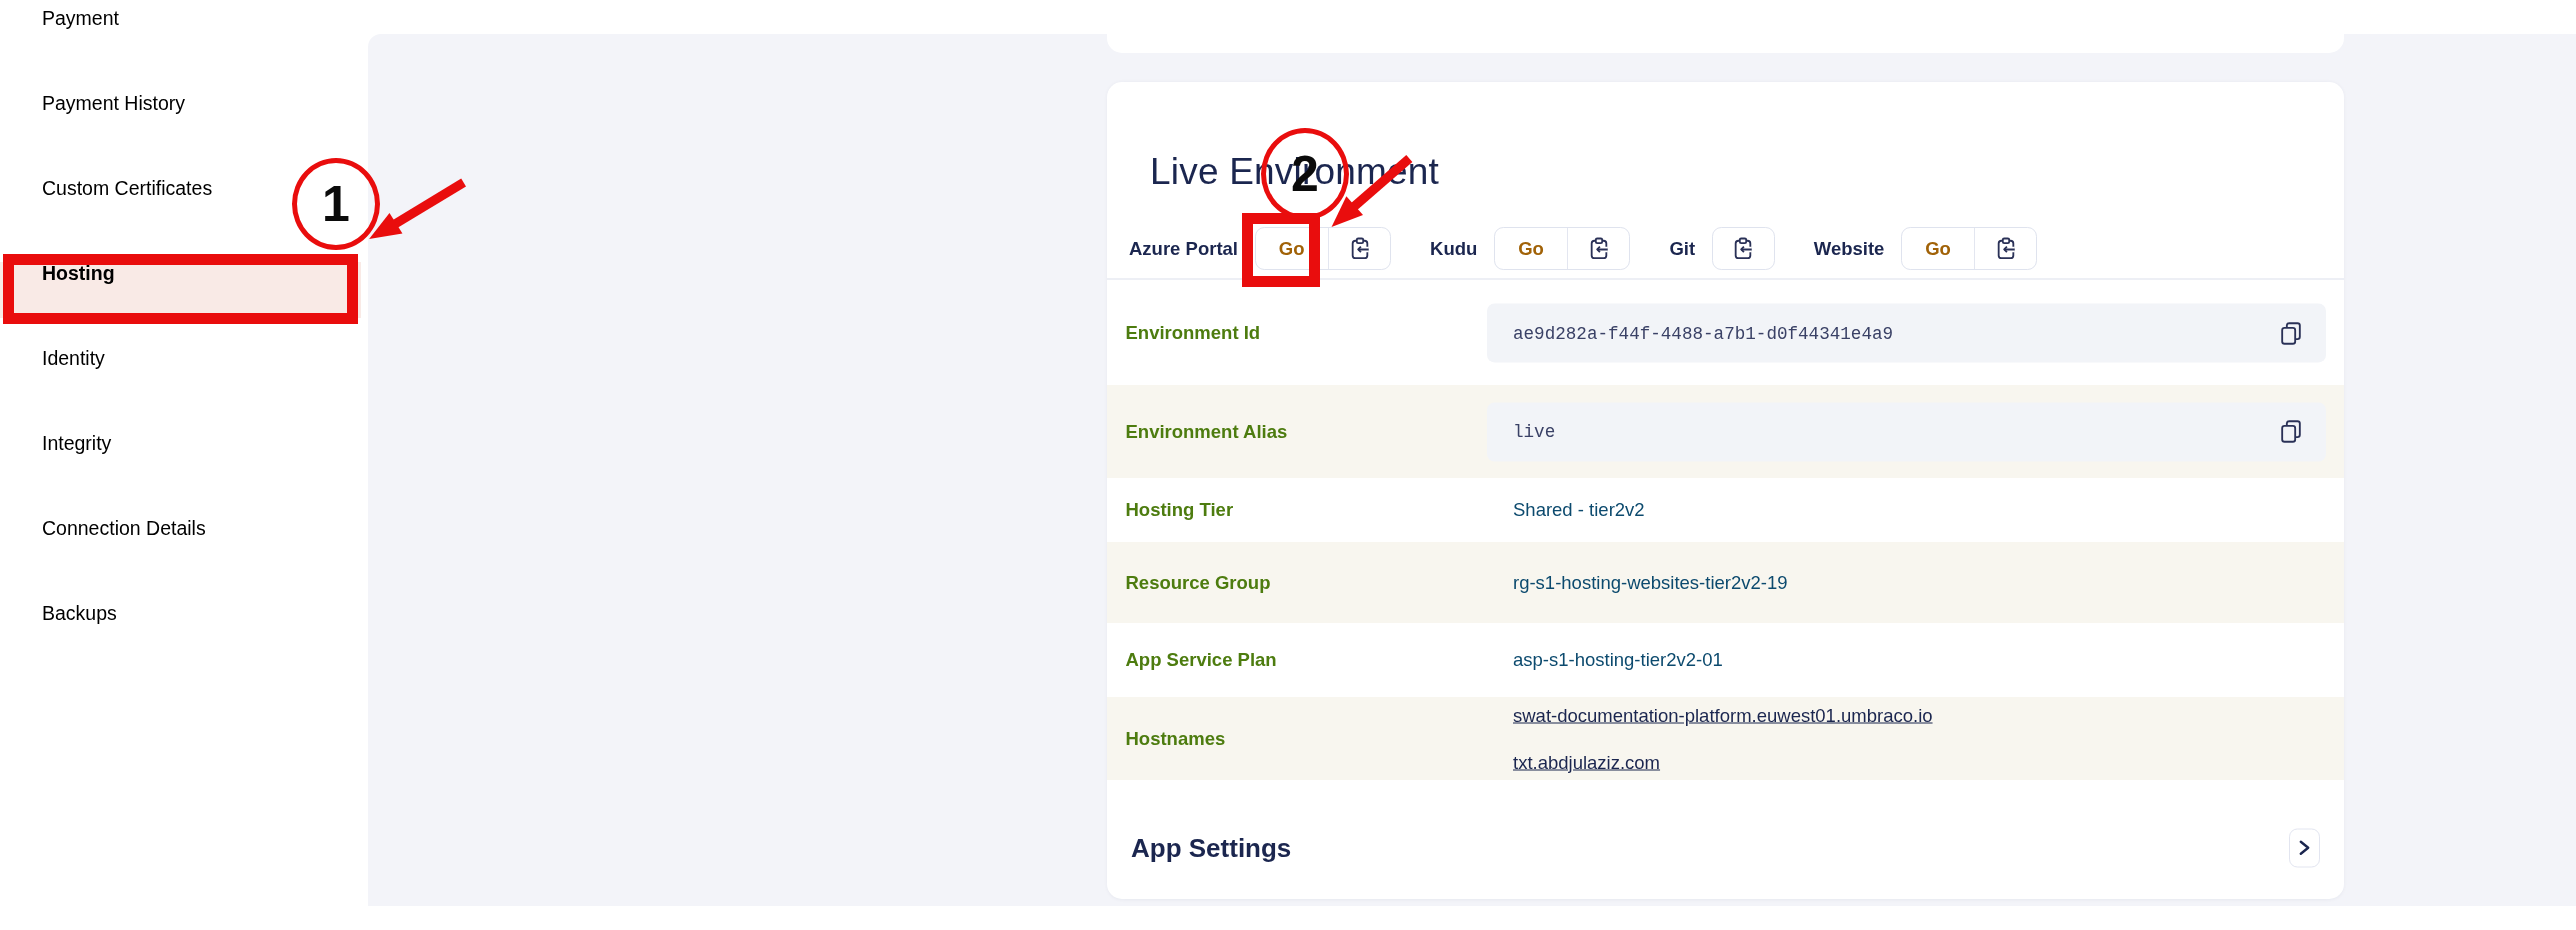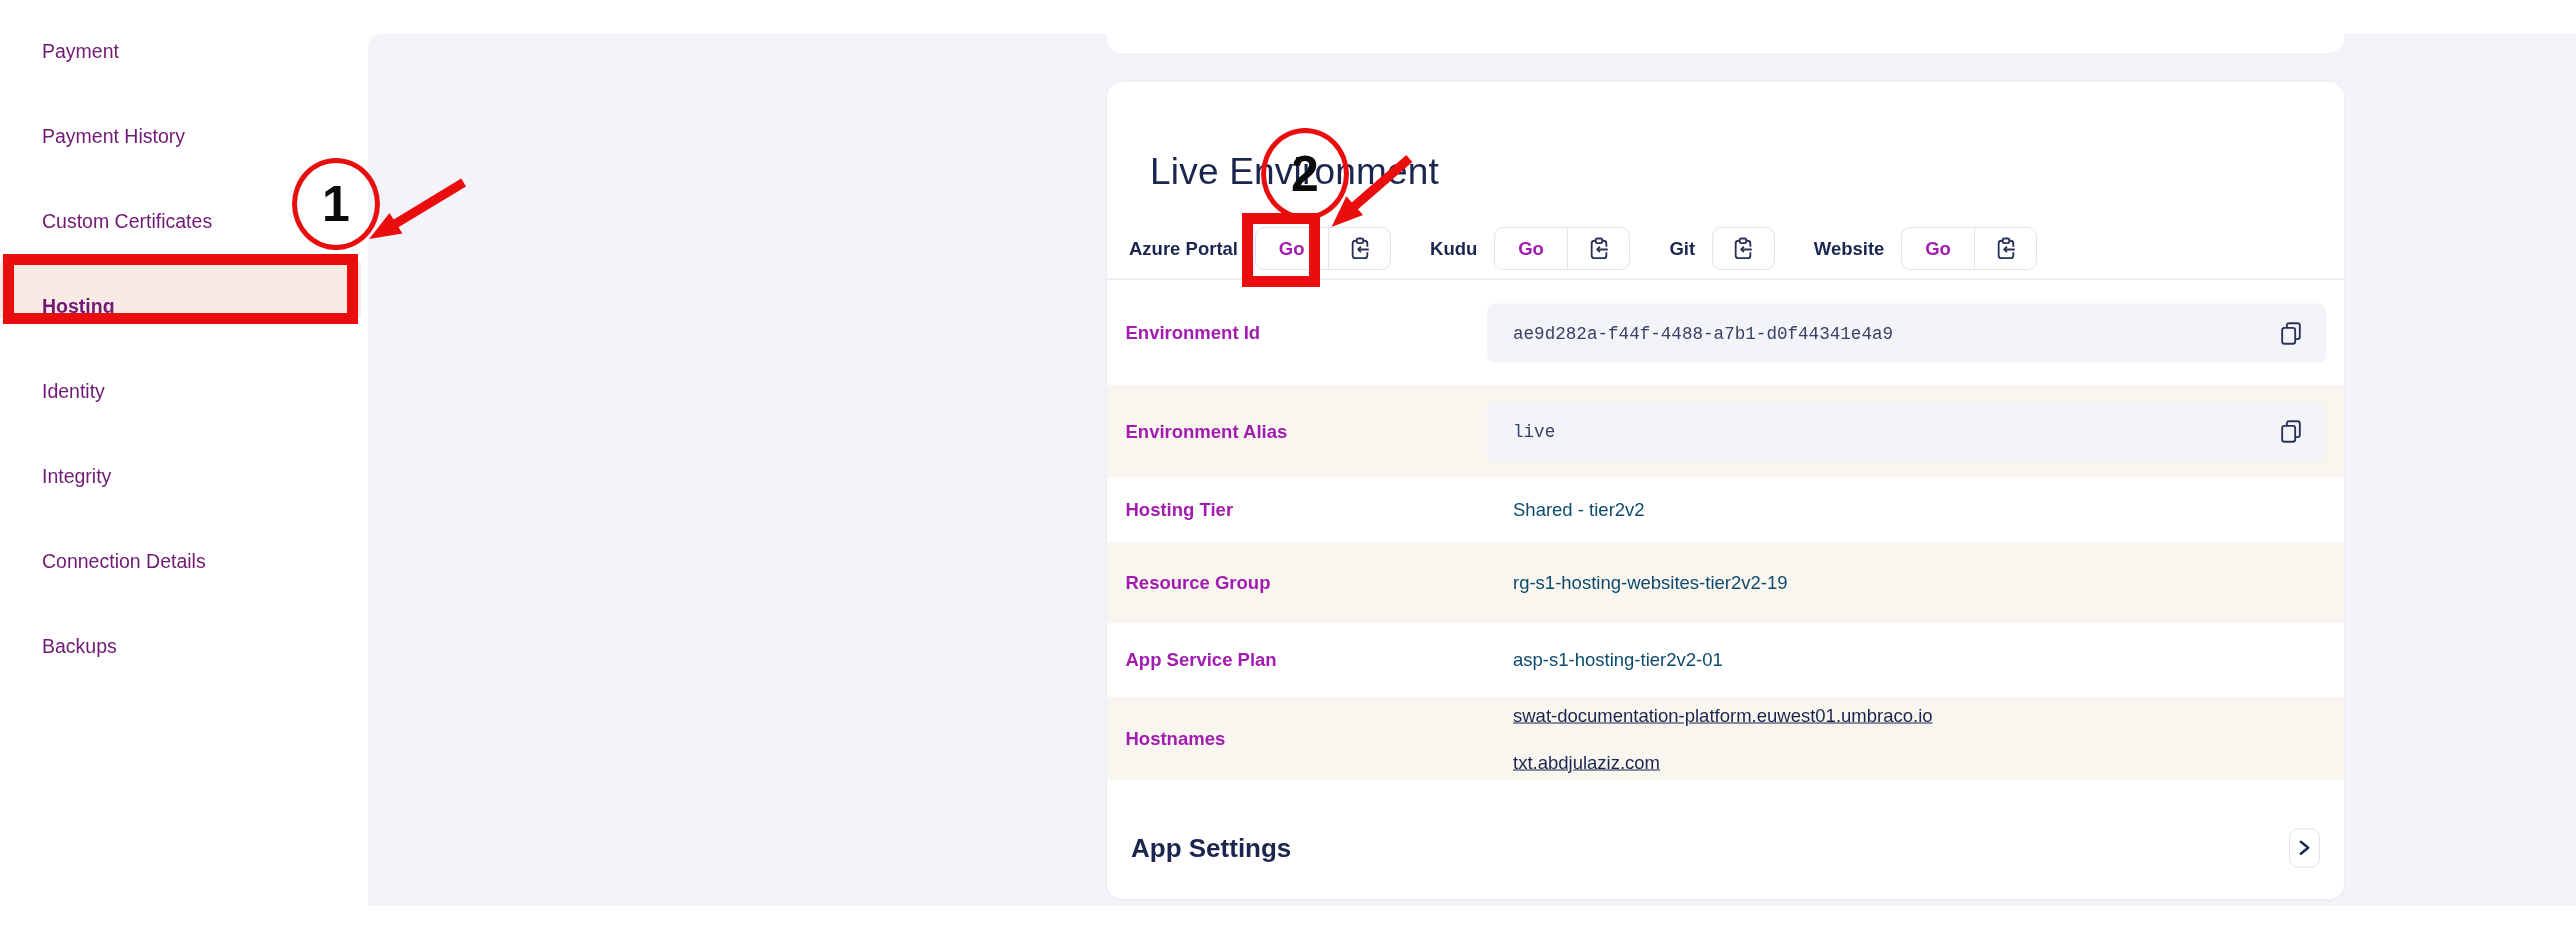--- a/index.html
+++ b/index.html
@@ -2,47 +2,47 @@
 <html style="font-size:15px"><head>
 <meta charset="utf-8">
 <style>
   html,body{margin:0;padding:0;}
   body{
     width:2576px;height:930px;position:relative;overflow:hidden;
     background:#ffffff;font-family:"Liberation Sans",sans-serif;color:#1b264f;
   }
   
   .sidebar{position:absolute;left:0;top:0;width:368px;height:930px;background:#fff;padding-top:7.4px;box-sizing:border-box;z-index:2;}
-  .side-item{height:56px;margin-bottom:29px;display:flex;align-items:flex-end;padding-left:42px;width:361px;box-sizing:border-box;font-size:19.5px;color:#701a75;cursor:pointer;}
+  .side-item{height:56px;margin-bottom:29px;display:flex;align-items:flex-start;padding-left:42px;width:361px;box-sizing:border-box;font-size:19.5px;color:#000000;cursor:pointer;}
   .side-item.active{background:#f9eae6;font-weight:700;}
   
   .main-panel{position:absolute;left:368px;top:34px;width:2208px;height:872px;background:#f3f4f9;border-top-left-radius:13px;z-index:1;}
   .card-prev{position:absolute;left:1107px;top:0;width:1237px;height:53px;background:#fff;border-radius:0 0 15px 15px;z-index:3;}
   
   .card{position:absolute;left:1107px;top:82px;width:1237px;height:817px;background:#fff;border-radius:15px;box-shadow:0 0.9px 3.7px rgba(27,38,79,.05);z-index:3;}
   .card-title{position:absolute;left:43px;top:44px;font-size:37px;font-weight:400;color:#1b264f;letter-spacing:0.2px;}
   .link-row{position:absolute;left:22px;top:145px;height:43px;display:flex;align-items:center;}
   .ql{display:flex;align-items:center;}
   .ql-label{font-size:18.5px;font-weight:700;color:#1b264f;margin-right:16.7px;white-space:nowrap;}
   .ql-group{display:flex;align-items:stretch;height:43px;border:1.4px solid #dfe3ee;border-radius:9.3px;background:#fff;overflow:hidden;margin-right:39px;box-sizing:border-box;}
-  .ql-go{width:72px;display:flex;align-items:center;justify-content:center;font-size:18.5px;font-weight:700;color:#a21caf;cursor:pointer;}
+  .ql-go{width:72px;display:flex;align-items:center;justify-content:center;font-size:18.5px;font-weight:700;color:#a16207;cursor:pointer;}
   .ql-sep{width:1.4px;background:#e3e6f0;}
   .ql-copy{width:61px;display:flex;align-items:center;justify-content:center;cursor:pointer;}
   .header-divider{position:absolute;left:0;top:196px;width:100%;height:1.9px;background:#edeff5;}
   
   .details{position:absolute;left:0;top:199px;width:100%;}
   .detail-row{position:relative;width:100%;}
   .detail-row:nth-child(even){background:#f8f6ef;}
   .detail-row:nth-child(1){height:104px;}
   .detail-row:nth-child(2){height:93px;}
   .detail-row:nth-child(3){height:64px;}
   .detail-row:nth-child(4){height:81px;}
   .detail-row:nth-child(5){height:74px;}
   .detail-row:nth-child(6){height:83px;}
-  .row-label{position:absolute;left:18.5px;top:0;height:100%;display:flex;align-items:center;font-size:18.5px;font-weight:700;color:#a21caf;}
+  .row-label{position:absolute;left:18.5px;top:0;height:100%;display:flex;align-items:center;font-size:18.5px;font-weight:700;color:#4d7c0f;}
   .value-box{position:absolute;left:380px;right:18.5px;top:50%;transform:translateY(-50%);height:59px;background:#f2f4f8;border-radius:7.4px;display:flex;align-items:center;padding-left:26px;box-sizing:border-box;}
   .mono{font-family:Liberation Mono, monospace;font-size:17.6px;color:#3a4166;}
   .copy-btn{position:absolute;right:22px;top:50%;transform:translateY(-50%);width:26px;height:26px;cursor:pointer;display:flex;align-items:center;justify-content:center;}
   .value-text{position:absolute;left:406px;top:50%;transform:translateY(-50%);font-size:18.5px;color:#0c4a6e;white-space:nowrap;}
   .links-wrap{position:absolute;left:406px;top:50%;transform:translateY(-50%);display:flex;flex-direction:column;gap:25px;}
   .host-link{font-size:18.5px;color:#1b264f;text-decoration:underline;cursor:pointer;white-space:nowrap;}
   
   .app-settings{position:absolute;left:0;top:714px;width:100%;height:103px;}
   .as-label{position:absolute;left:24px;top:50%;transform:translateY(-50%);font-size:26px;font-weight:700;color:#1b264f;}
   .as-chevron{position:absolute;right:24px;top:50%;transform:translateY(-50%);width:31.5px;height:39px;border:1.4px solid #e2e5f0;border-radius:8.3px;display:flex;align-items:center;justify-content:center;background:#fff;cursor:pointer;box-sizing:border-box;}

